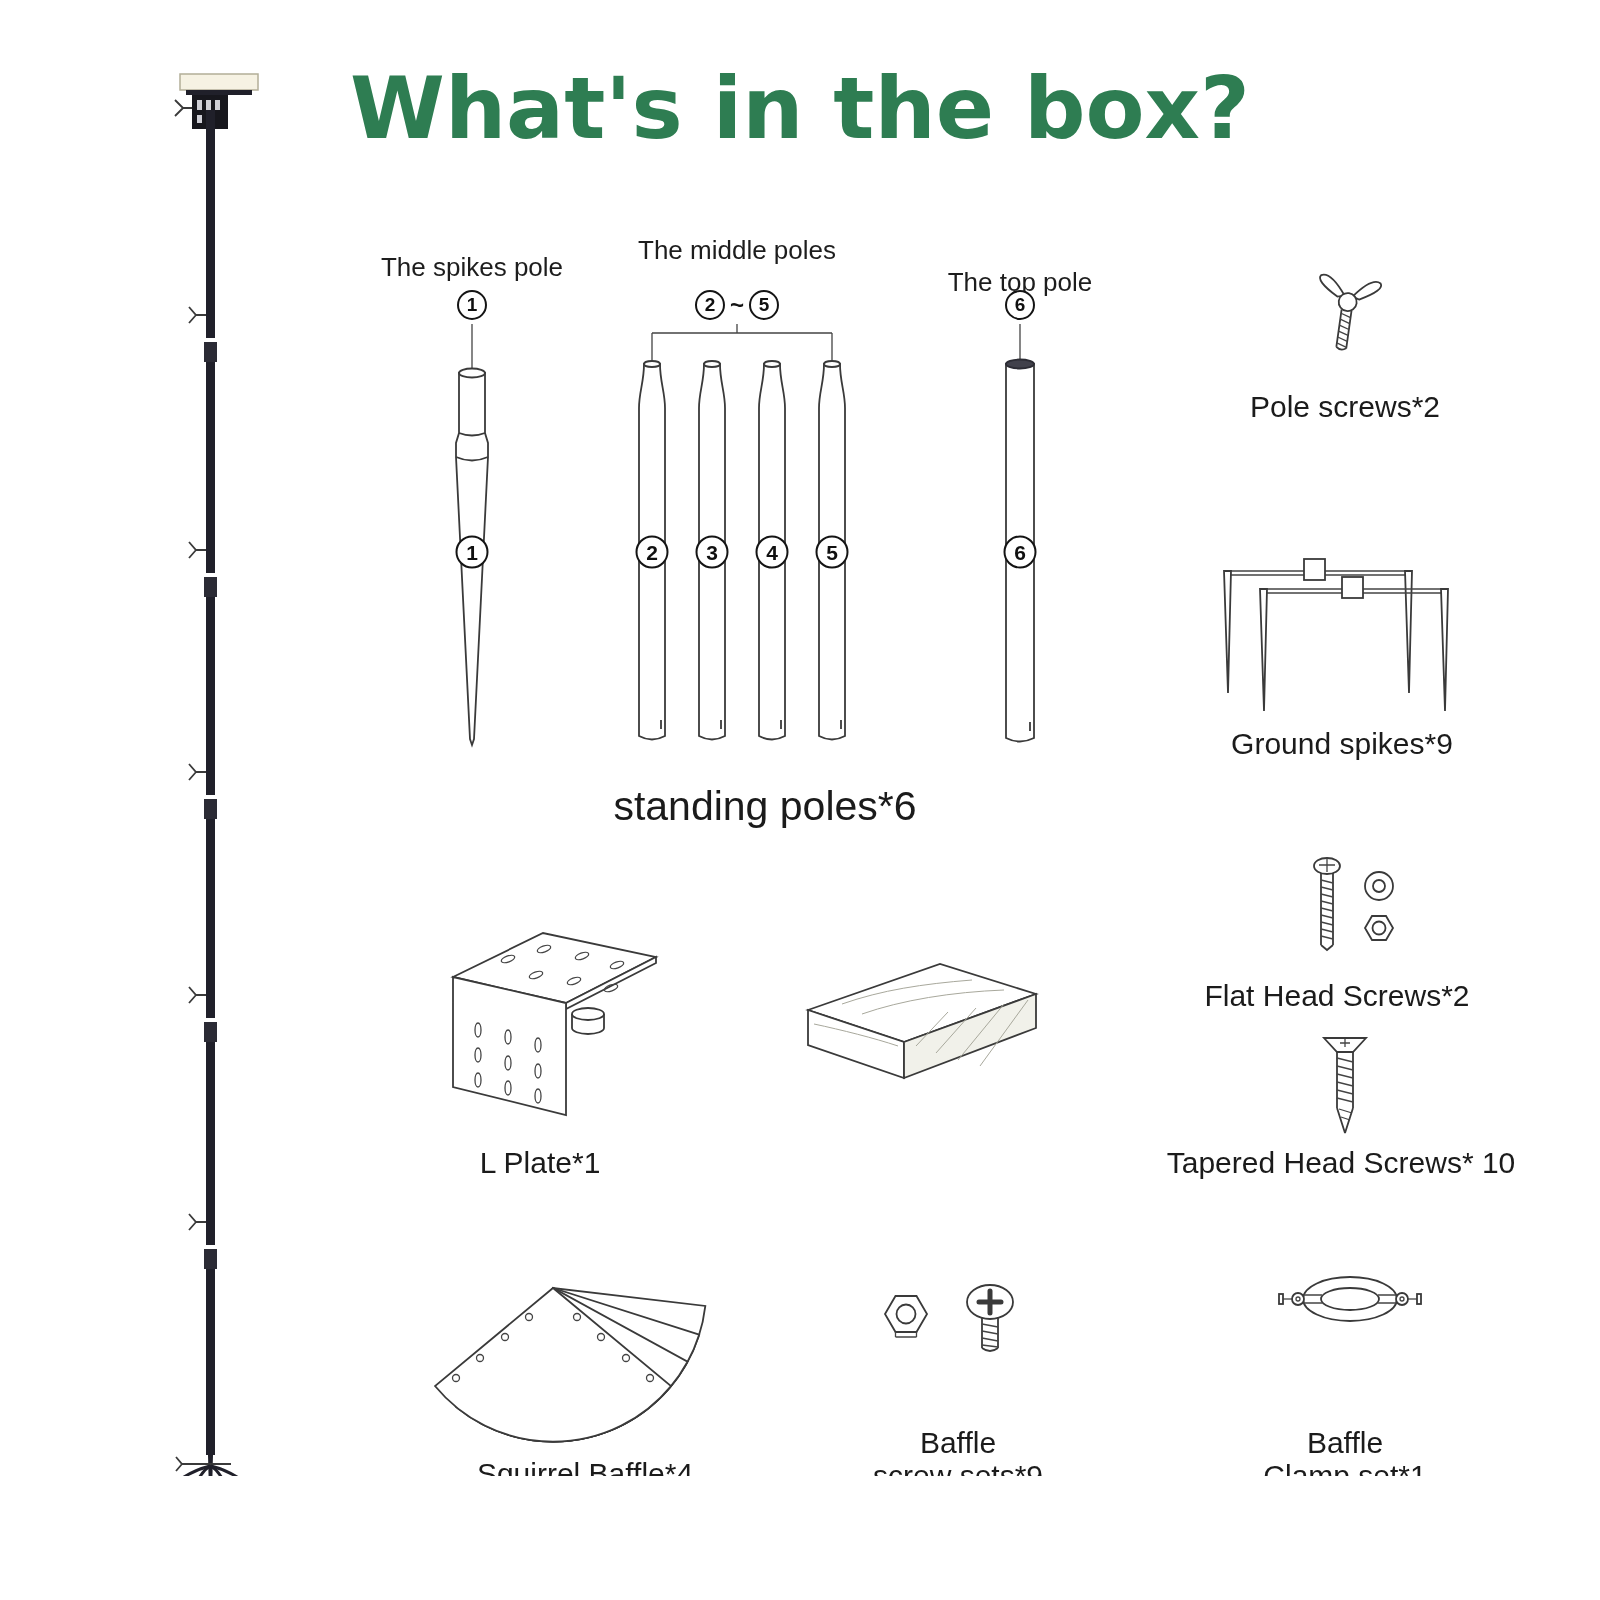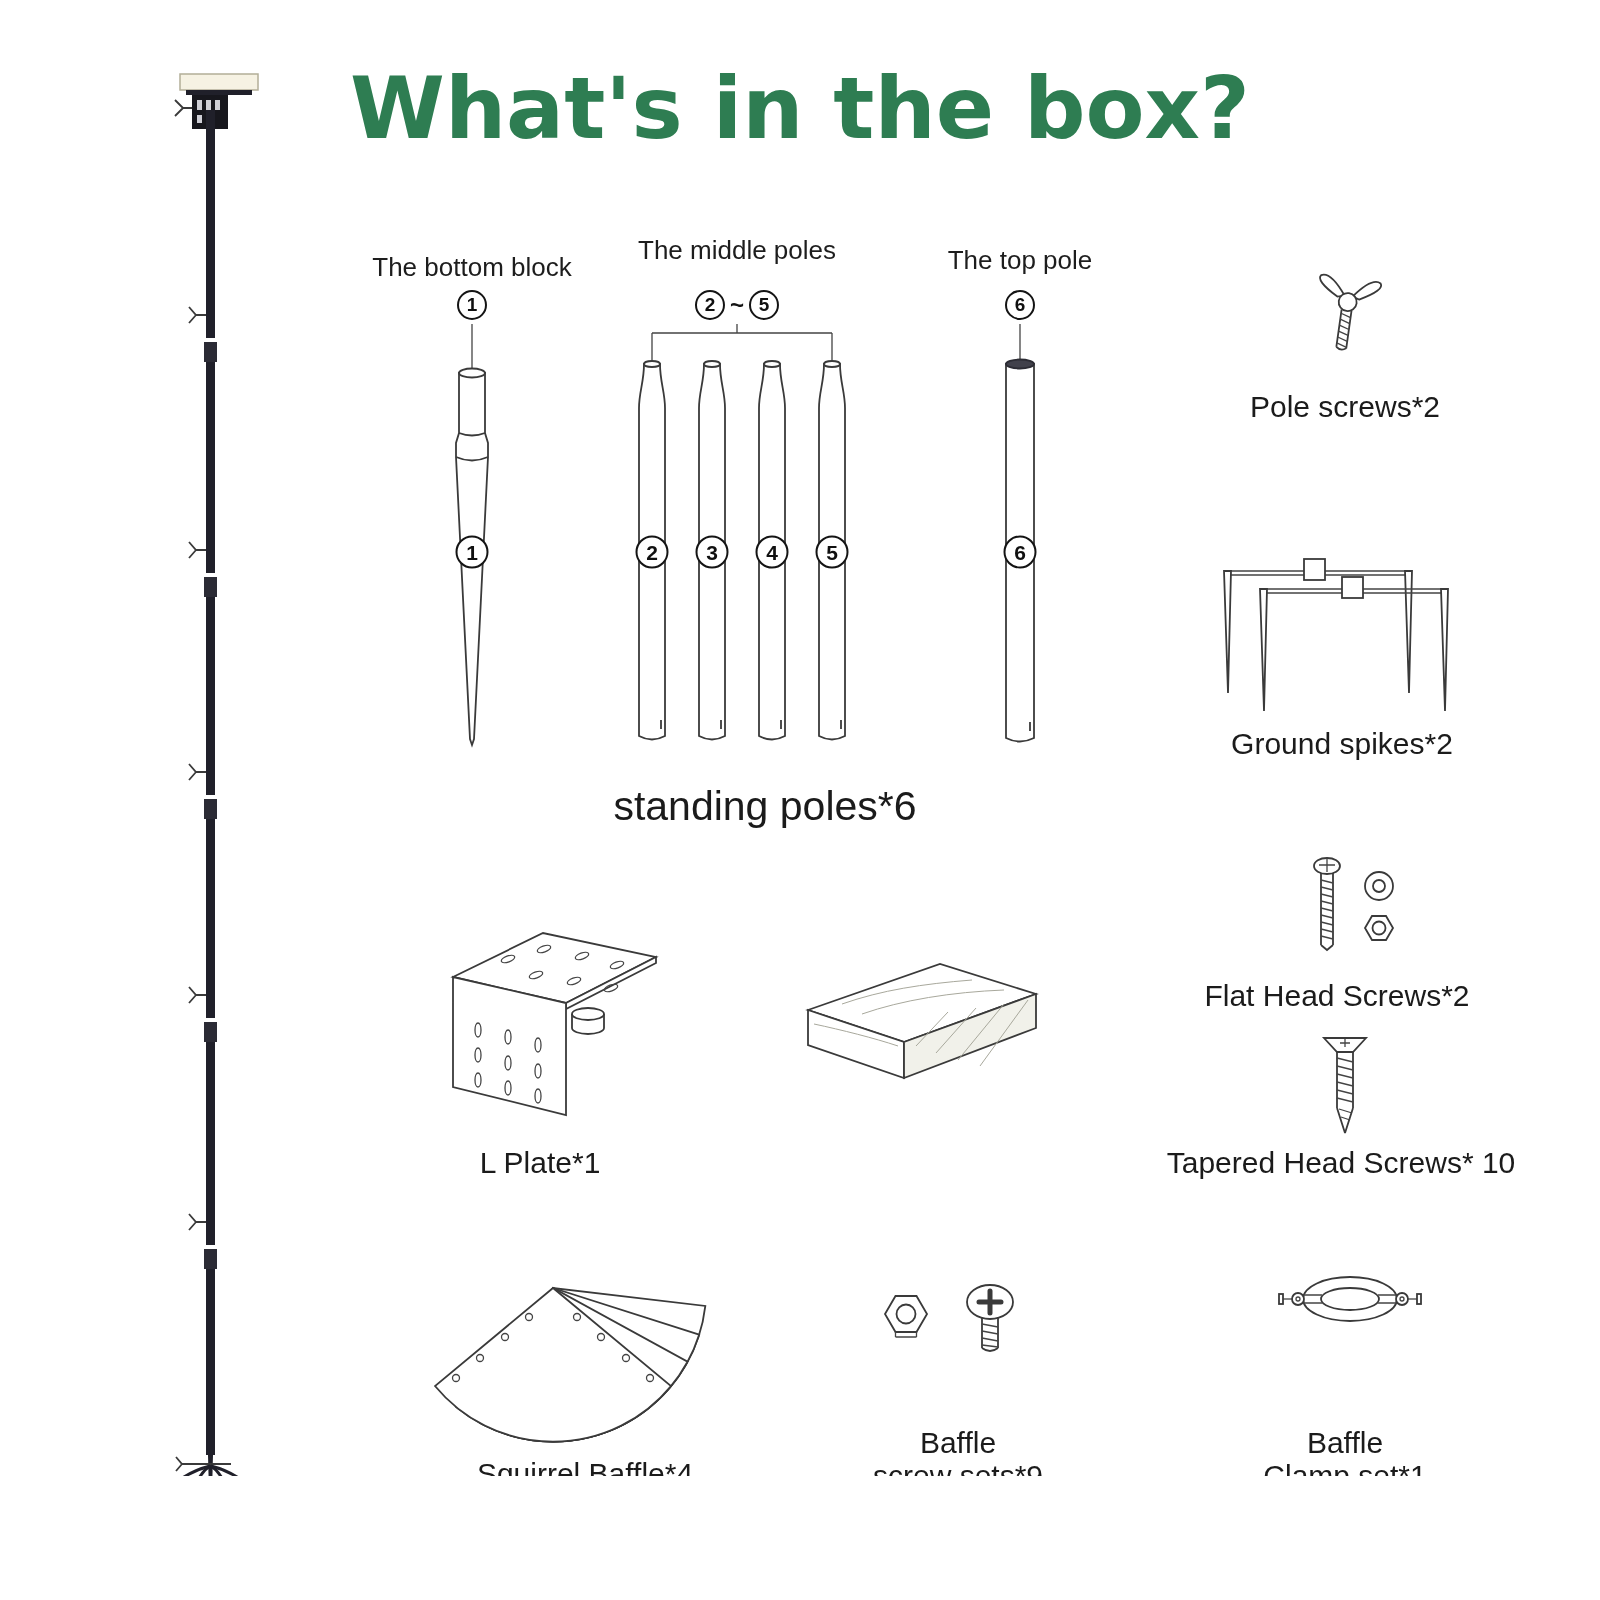--- a/index.html
+++ b/index.html
@@ -89,23 +89,23 @@
       <path class="line" stroke-width="2.2" d="M50,1404 h-8 l-6,-7 m6,7 l-6,7"></path>
       <g fill="none" stroke="#20202a" stroke-width="3">
         <path d="M70,1406 C46,1412 20,1430 16,1452 L13,1490"></path>
         <path d="M70,1406 C57,1414 49,1438 48,1464 L47,1497"></path>
         <path d="M71,1406 C84,1414 92,1438 93,1464 L94,1497"></path>
         <path d="M71,1406 C95,1412 121,1430 125,1452 L128,1490"></path>
       </g>
     </g>
   </svg>
 
-  <div class="sec-label" style="left:472px;top:267px">The bottom block</div>
+  <div class="sec-label" style="left:472px;top:267px">The spikes pole</div>
   <div class="sec-label" style="left:737px;top:250px">The middle poles</div>
-  <div class="sec-label" style="left:1020px;top:260px">The top pole</div>
+  <div class="sec-label" style="left:1020px;top:282px">The top pole</div>
 
   <span class="num-circle" style="left:472px;top:305px">1</span>
   <div class="range-group" style="left:737px;top:305px">
     <span class="num-circle">2</span>
     <span class="tilde">~</span>
     <span class="num-circle">5</span>
   </div>
   <span class="num-circle" style="left:1020px;top:305px">6</span>
 
   <svg class="art" style="left:435px;top:315px" width="610" height="60" viewBox="0 0 610 60">
@@ -177,21 +177,21 @@
       <polygon class="fillw" stroke-width="1.3" points="200,26 207,26 204,148"></polygon>
       <rect x="99" y="14" width="21" height="21" class="fillw" stroke-width="1.3"></rect>
     </g>
     <g>
       <path class="thin" d="M58,44 H239 M58,48 H239"></path>
       <polygon class="fillw" stroke-width="1.3" points="55,44 62,44 59,166"></polygon>
       <polygon class="fillw" stroke-width="1.3" points="236,44 243,44 240,166"></polygon>
       <rect x="137" y="32" width="21" height="21" class="fillw" stroke-width="1.3"></rect>
     </g>
   </svg>
-  <div class="caption" style="left:1342px;top:744px">Ground spikes*2</div>
+  <div class="caption" style="left:1342px;top:744px">Ground spikes*9</div>
 
   <svg class="art" style="left:418px;top:915px" width="245" height="212" viewBox="0 0 245 212">
     <polygon class="fillw" points="35,62 125,18 238,42 148,88"></polygon>
     <polygon class="fillw" points="238,42 238,48 148,94 148,88"></polygon>
     <ellipse cx="170" cy="99" rx="16" ry="6" class="fillw"></ellipse>
     <path class="line" d="M154,99 V113 M186,99 V113 M154,113 a16,6 0 0,0 32,0"></path>
     <polygon class="fillw" points="35,62 148,88 148,200 35,172"></polygon>
     <g class="thin">
       <ellipse cx="90" cy="44" rx="7" ry="3" transform="rotate(-20 90 44)"></ellipse>
       <ellipse cx="126" cy="34" rx="7" ry="3" transform="rotate(-20 126 34)"></ellipse>

